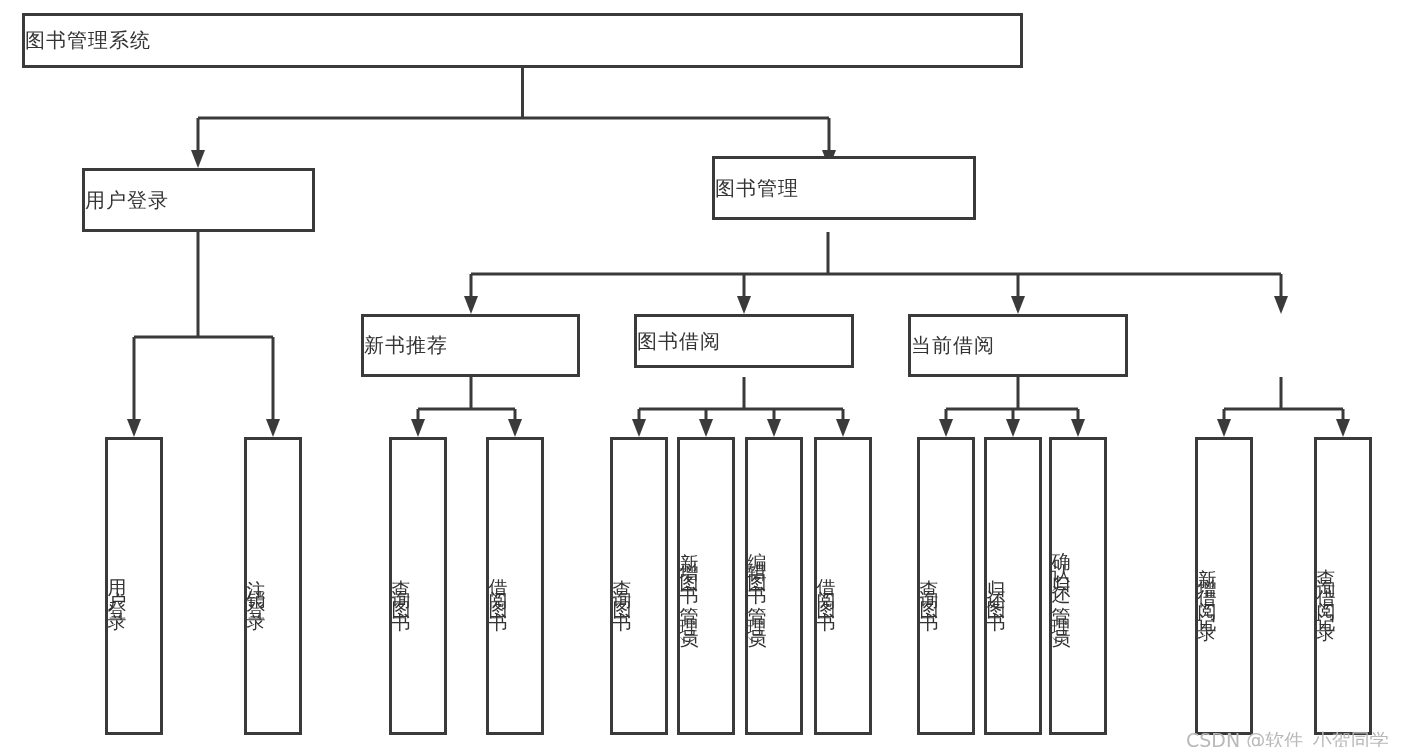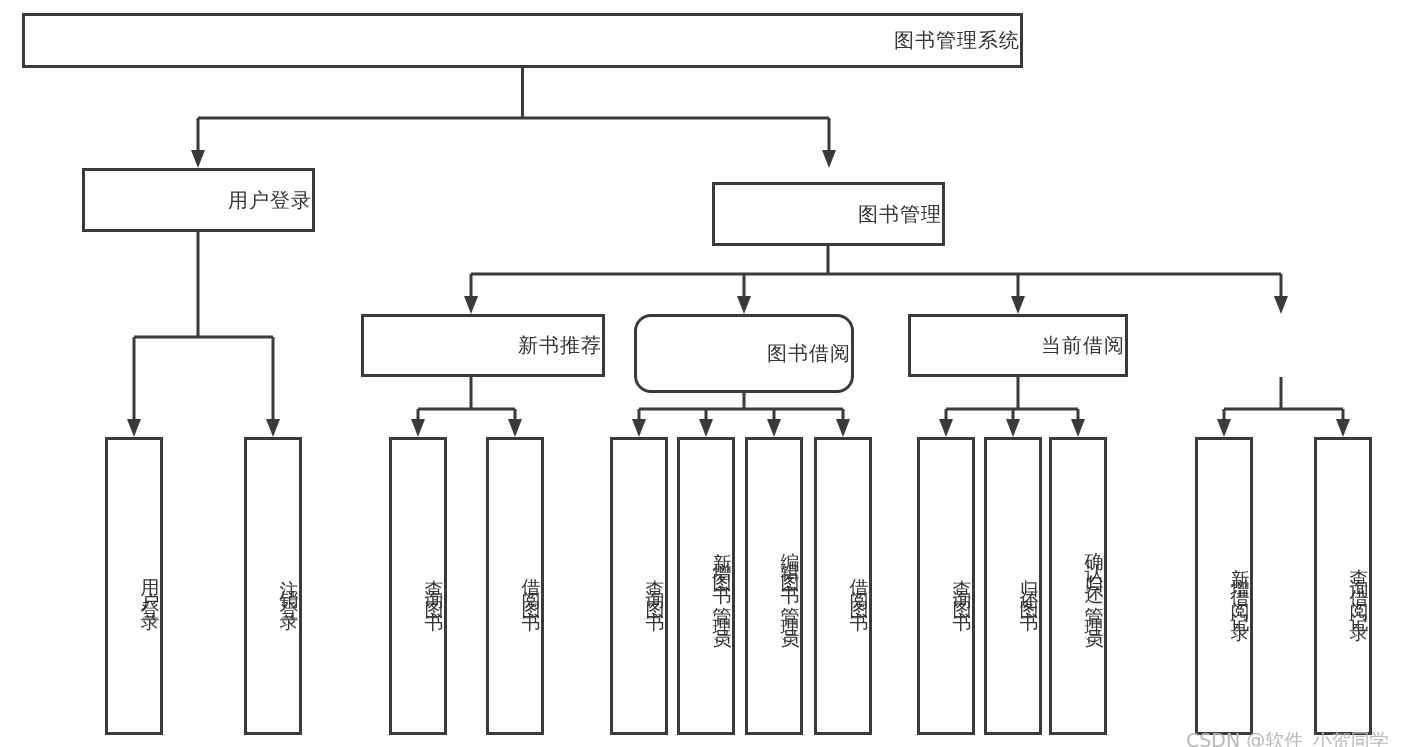--- a/index.html
+++ b/index.html
@@ -18,21 +18,21 @@
     width: 1405px; height: 747px;
     z-index: 0;
   }
   .node {
     position: absolute;
     background: #ffffff;
     border: 3px solid #3a3a3a;
     box-sizing: border-box;
     display: flex;
     align-items: center;
-    justify-content: flex-end;
+    justify-content: flex-start;
     z-index: 1;
   }
   .hlabel {
     font-size: 20px;
     letter-spacing: 1px;
     white-space: nowrap;
   }
   .vbox { width: 58px; top: 437px; height: 298px; }
   .vlabel {
     writing-mode: vertical-rl;
@@ -48,24 +48,24 @@
     top: 716px;
     font-size: 19px;
     color: #b9b9b9;
     z-index: 2;
     white-space: nowrap;
     margin-top: 12px;
   }
   
   #n-root { left: 22px;  top: 13px;  width: 1001px; height: 55px; }
   #n-l2a  { left: 82px;  top: 168px; width: 233px;  height: 64px; }
-  #n-l2b  { left: 712px; top: 182px; width: 233px;  height: 64px; font-family: Liberation Mono, monospace; }
-  #n-l3a  { left: 361px;  top: 314px; width: 244px; height: 63px; }
-  #n-l3b  { left: 634px;  top: 314px; width: 220px; height: 79px; border-radius: 17px; }
-  #n-l3c  { left: 908px;  top: 314px; width: 220px; height: 63px; padding-left: 29px; }
+  #n-l2b  { left: 712px; top: 156px; width: 264px;  height: 64px; font-family: Liberation Mono, monospace; }
+  #n-l3a  { left: 361px;  top: 314px; width: 219px; height: 63px; }
+  #n-l3b  { left: 634px;  top: 314px; width: 220px; height: 54px; }
+  #n-l3c  { left: 908px;  top: 314px; width: 220px; height: 63px; }
   #n-l3d  { left: 1170px; top: 314px; width: 222px; height: 63px; }
   #n-a1 { left: 105px; }
   #n-a2 { left: 244px; }
   #n-b1 { left: 389px; }
   #n-b2 { left: 486px; }
   #n-c1 { left: 610px; }
   #n-c2 { left: 677px; }
   #n-c3 { left: 745px; }
   #n-c4 { left: 814px; }
   #n-d1 { left: 917px; }

